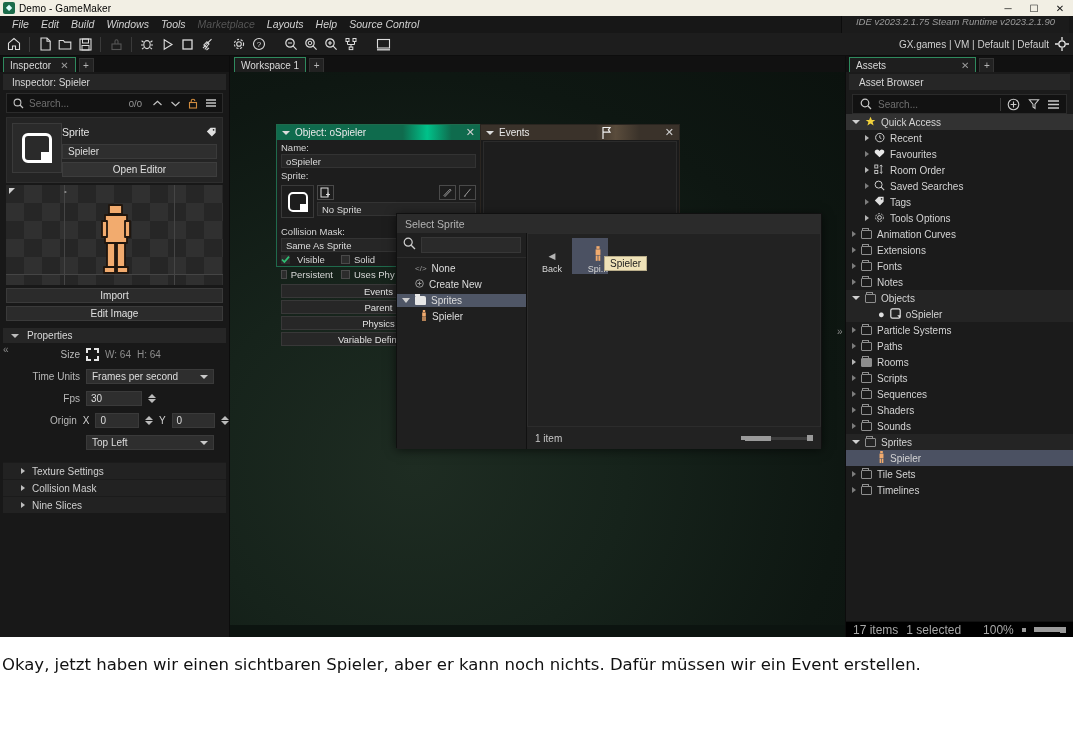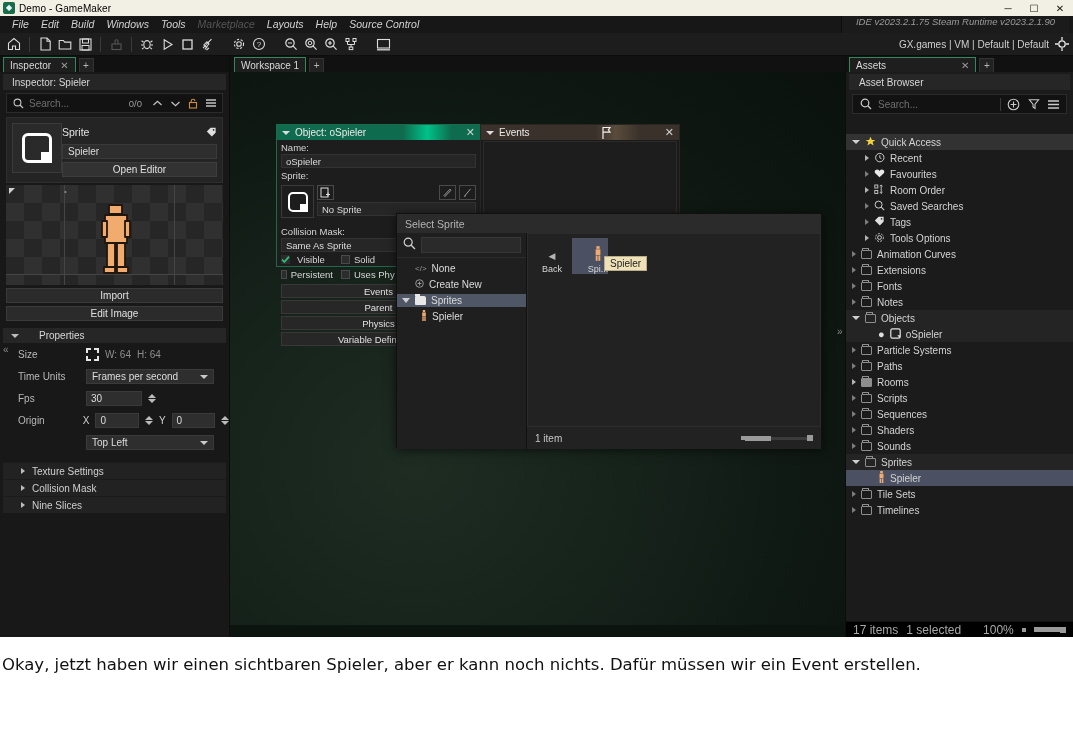--- a/index.html
+++ b/index.html
@@ -104,25 +104,25 @@
   .origin{position:absolute;left:58px;top:2px;color:#888;font-size:8px;}
   .guidev{position:absolute;left:58px;top:0;bottom:0;width:1px;background:#454545;}
   .guideh{position:absolute;right:0;left:0;bottom:10px;height:1px;background:#454545;}
   .guidev2{position:absolute;right:48px;top:0;bottom:0;width:1px;background:#454545;}
   .sprite{position:absolute;left:86px;top:16px;}
 
   .btnfull{margin:3px 6px 0 6px;height:15px;background:#2b2b2b;border:1px solid #3a3a3a;
            font-size:10px;color:#e0e0e0;display:flex;align-items:center;justify-content:center;}
 
   .sectionhdr{margin:7px 3px 0 3px;height:15px;background:#262626;display:flex;align-items:center;
-              gap:20px;padding-left:8px;font-size:10px;color:#d8d8d8;}
+              gap:8px;padding-left:8px;font-size:10px;color:#d8d8d8;}
   .tri{width:0;height:0;border-left:4px solid #bdbdbd;border-top:3px solid transparent;border-bottom:3px solid transparent;}
   .tri.down{border-left:4px solid transparent;border-right:4px solid transparent;border-top:4px solid #bdbdbd;border-bottom:none;}
   .proprow{display:flex;align-items:center;height:22px;padding-left:18px;font-size:10px;color:#cfcfcf;gap:6px;}
-  .proprow .lbl{width:62px;color:#b9b9b9;}
+  .proprow .lbl{width:62px;color:#b9b9b9;text-align:right;}
   .num{height:15px;background:#2e2e2e;border:1px solid #3a3a3a;font-size:10px;color:#ddd;
        display:flex;align-items:center;padding-left:4px;}
   .spin{width:9px;display:flex;flex-direction:column;justify-content:center;align-items:center;gap:1px;margin-left:-1px;}
   .spin i{display:block;width:0;height:0;border-left:4px solid transparent;border-right:4px solid transparent;}
   .spin i.u{border-bottom:4px solid #bbb;}
   .spin i.d{border-top:4px solid #bbb;}
   .ddl{height:15px;background:#2e2e2e;border:1px solid #3a3a3a;font-size:10px;color:#ddd;
        display:flex;align-items:center;padding-left:5px;position:relative;}
   .ddl .arrow{position:absolute;right:5px;top:5px;width:0;height:0;border-left:4px solid transparent;
               border-right:4px solid transparent;border-top:4px solid #c9c9c9;}
@@ -195,21 +195,21 @@
 
   
   .right{width:228px;background:#1b1b1b;display:flex;flex-direction:column;border-left:1px solid #0c0c0c;position:relative;}
   .ahdr{height:16px;background:#262626;display:flex;align-items:center;padding-left:10px;
         font-size:10px;color:#d6d6d6;margin:2px 3px 0 3px;}
   .asearch{height:20px;margin:4px 6px 0 6px;background:#121212;border:1px solid #2b2b2b;display:flex;
            align-items:center;padding:0 5px;gap:5px;}
   .asearch .ph{flex:1;font-size:10px;color:#6f6f6f;}
   .vsep{width:1px;height:13px;background:#3a3a3a;}
   .aic{width:15px;height:15px;display:flex;align-items:center;justify-content:center;color:#c9c9c9;}
-  .tree{margin-top:20px;flex:1;overflow:hidden;}
+  .tree{margin-top:0;flex:1;overflow:hidden;}
   .trn{height:16px;display:flex;align-items:center;font-size:10px;color:#d3d3d3;padding-left:6px;gap:5px;}
   .trn.qa{background:#323232;}
   .trn.sel{background:#4b5162;}
   .trn.grp{background:#242424;}
   .ind2{padding-left:19px;}
   .ind3{padding-left:32px;}
   .arrowR{width:0;height:0;border-left:4px solid #b5b5b5;border-top:3.5px solid transparent;border-bottom:3.5px solid transparent;}
   .arrowR.hollow{border-left:4px solid #7d7d7d;}
   .arrowD{width:0;height:0;border-left:4px solid transparent;border-right:4px solid transparent;border-top:4px solid #cfcfcf;}
   .fldr{width:11px;height:9px;border:1px solid #8e8e8e;border-radius:1px;position:relative;}

